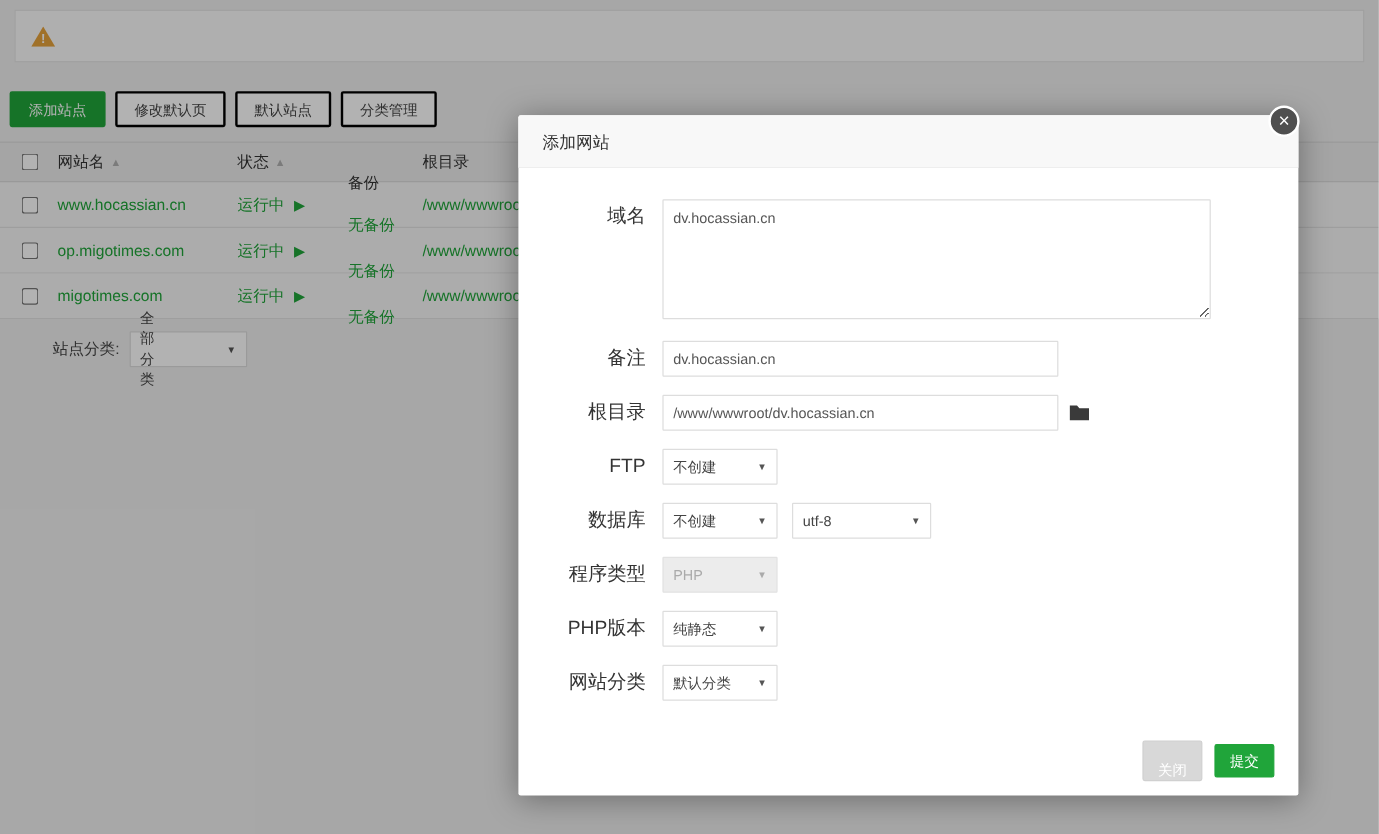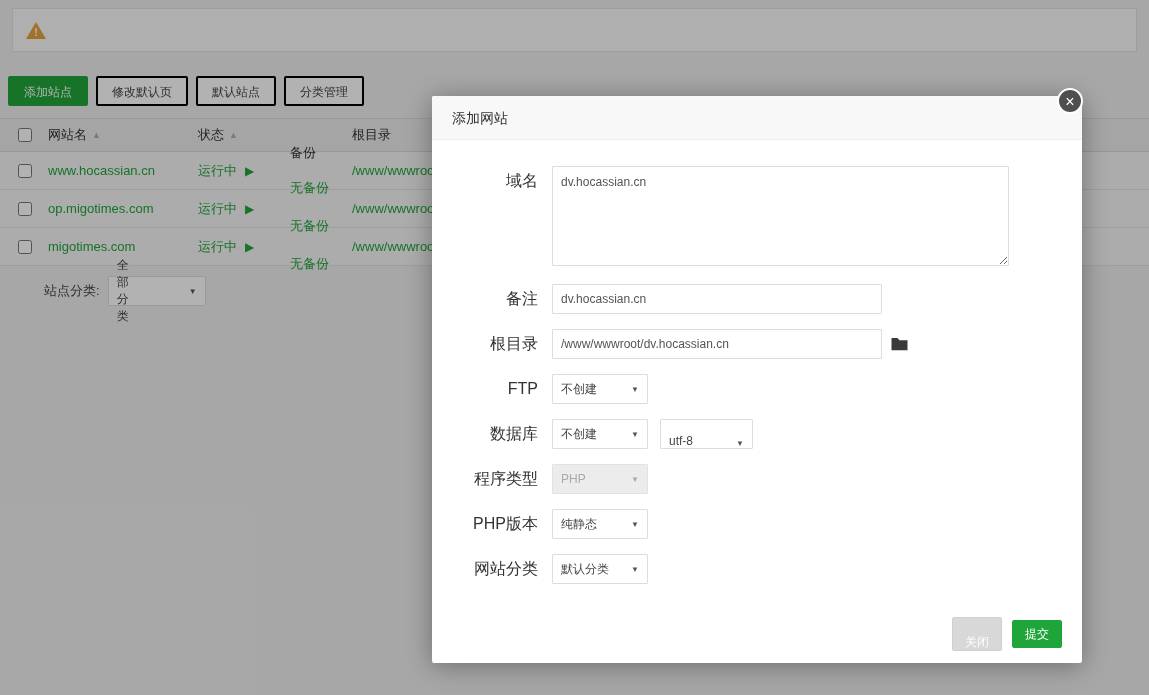--- a/index.html
+++ b/index.html
@@ -61,21 +61,21 @@
   .sel {
     display:inline-flex; align-items:center; justify-content:space-between;
     height:30px; border:1px solid #ddd; background:#fff; padding:0 8px;
     font-size:12px; color:#444; cursor:pointer; border-radius:1px;
   }
   .sel-caret { font-size:8px; color:#555; margin-left:6px; flex:0 0 auto; }
   .sel.disabled { background:#ececec; color:#aaa; border-color:#e2e2e2; }
   .sel.disabled .sel-caret { color:#aaa; }
   .sel-w98 { width:98px;gap:47px; }
   .sel-w100 { width:96px; }
-  .sel-w93 { width:93px; margin-left:12px;align-items:flex-end; }
+  .sel-w93 { width:116px; margin-left:12px; }
 
   
   .overlay { position:absolute; inset:0; background:rgba(0,0,0,0.30); z-index:10; }
 
   
   .modal {
     position:absolute; left:432px; top:96px; width:650px; height:567px;
     background:#fff; z-index:20; border-radius:2px;
     box-shadow:0 3px 26px rgba(0,0,0,0.35);
   }

